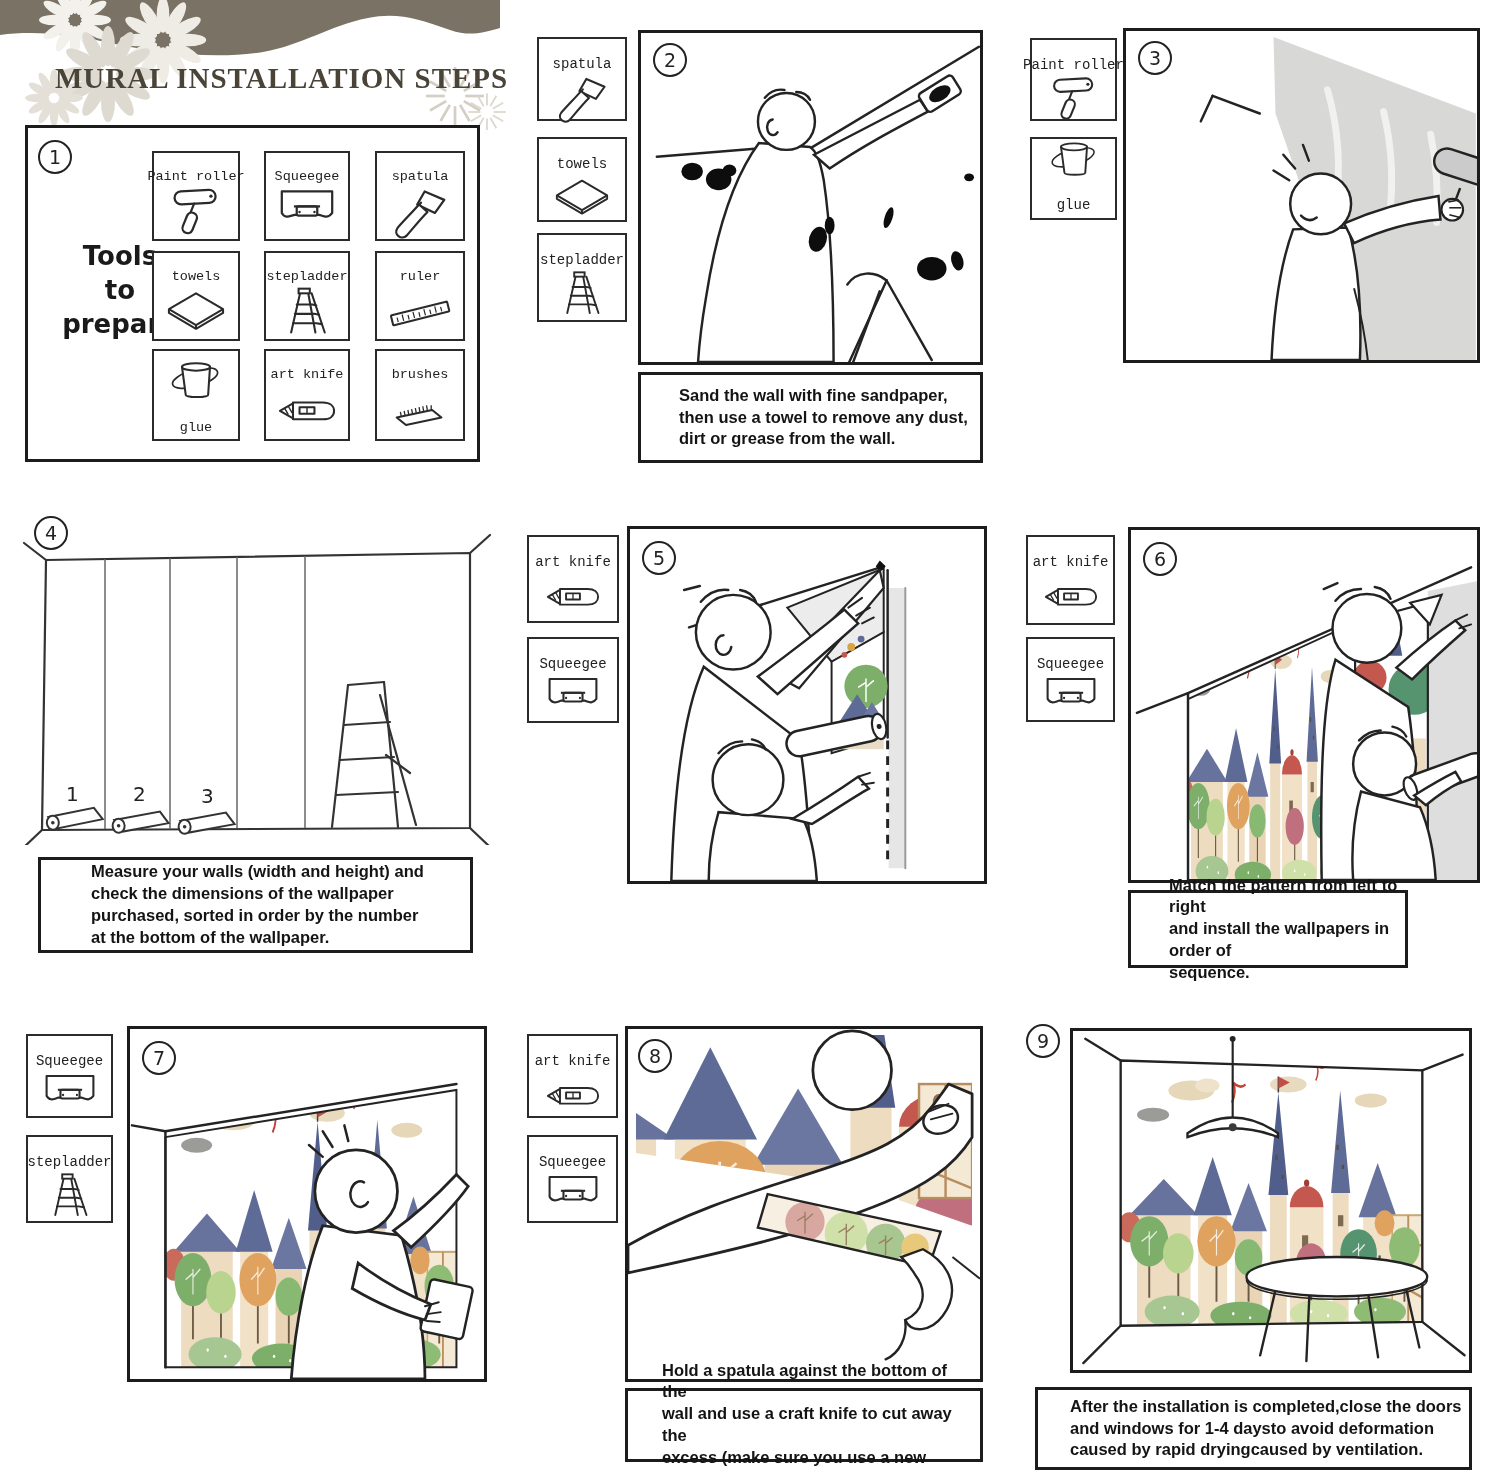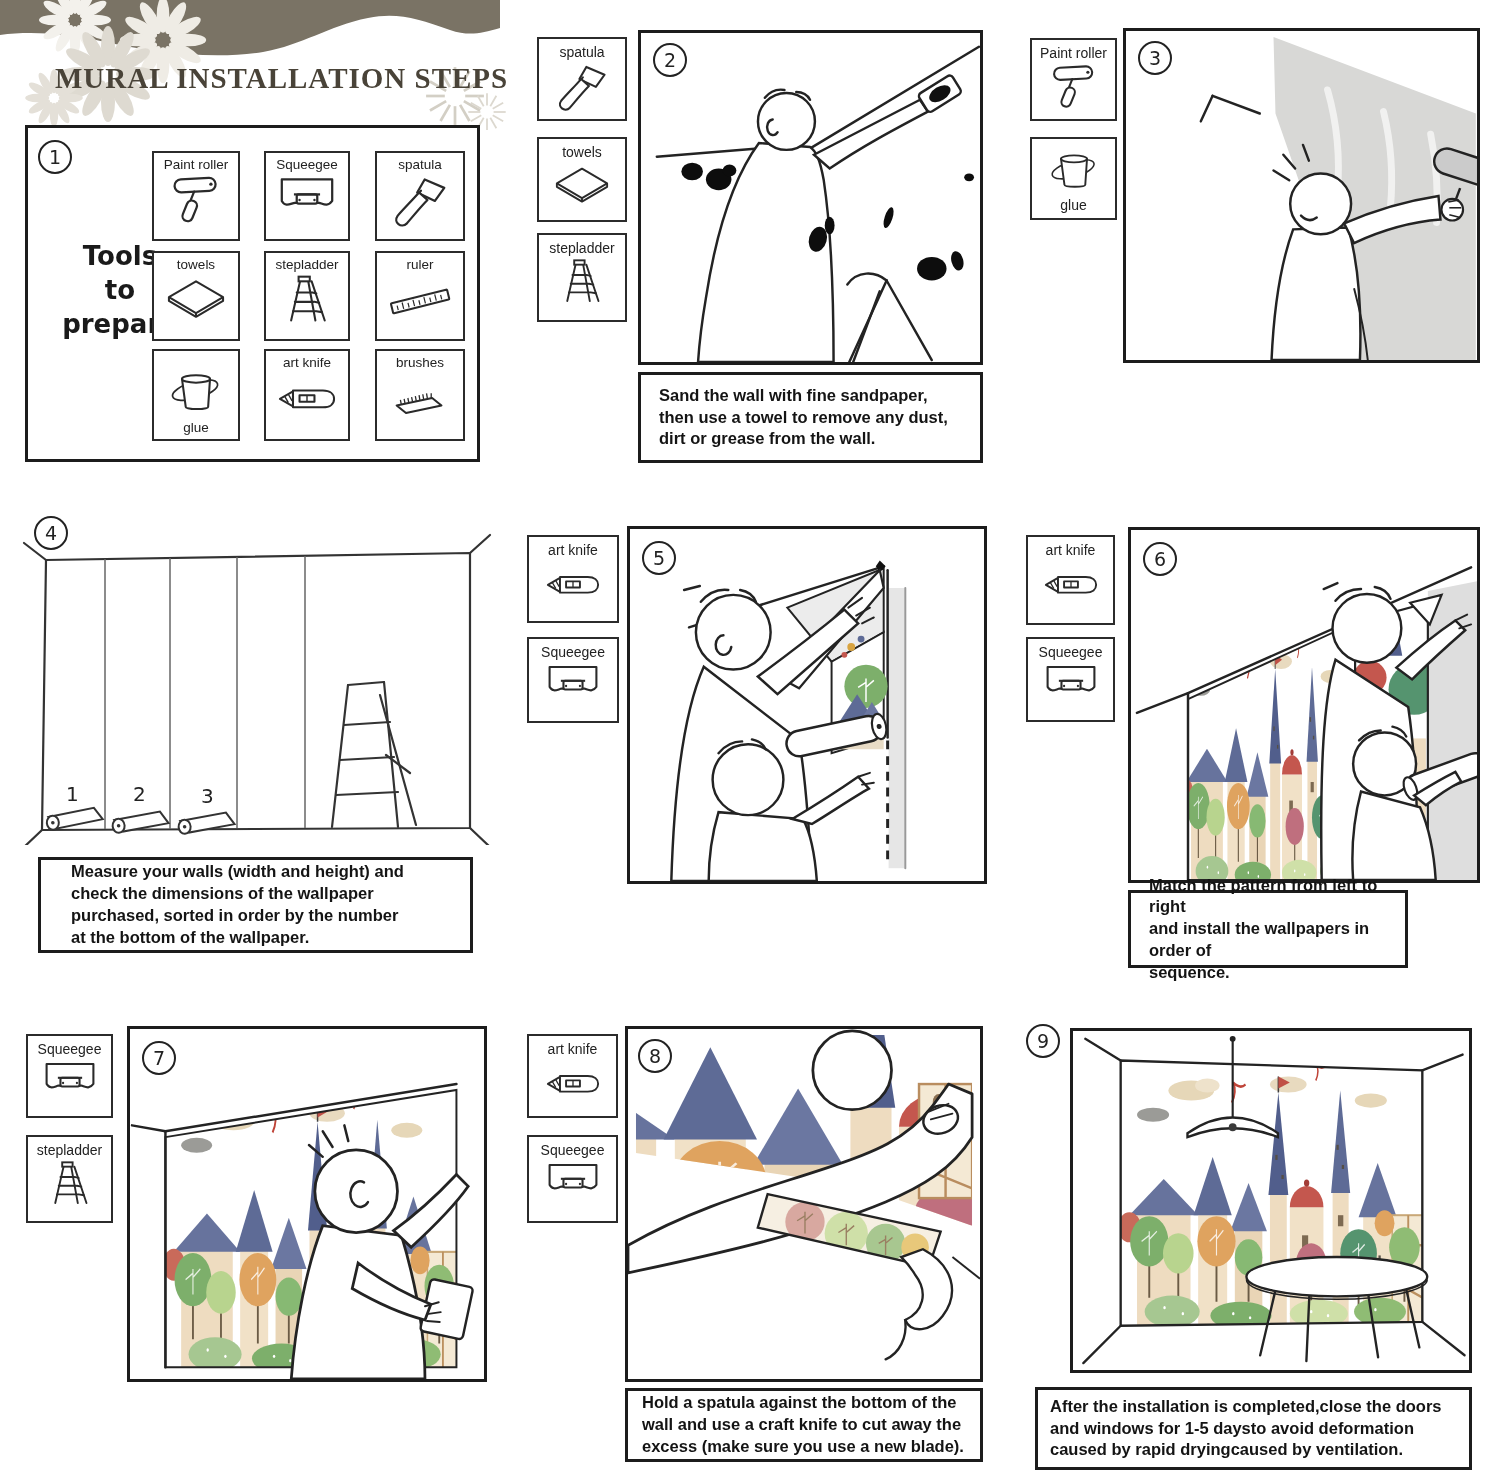--- a/index.html
+++ b/index.html
@@ -10,27 +10,27 @@
          font-family:"Liberation Serif",serif;font-weight:bold;font-size:29px;
          letter-spacing:1px;color:#494338;}
   .mainbox{position:absolute;border:3px solid #1c1c1c;background:#fff;box-sizing:border-box;}
   .ill{position:absolute;left:0;top:0;width:100%;height:100%;}
   .numcircle{position:absolute;width:30px;height:30px;border:2.5px solid #222;border-radius:50%;
              display:flex;align-items:center;justify-content:center;background:#fff;z-index:5;
              font-family:"DejaVu Sans",sans-serif;font-size:19px;color:#222;}
   .numfloat{position:absolute;z-index:6;}
   .cap{position:absolute;border:3px solid #1c1c1c;background:#fff;box-sizing:border-box;
        display:flex;align-items:center;
-       font-weight:700;font-size:16.5px;line-height:1.32;color:#141414;}
+       font-weight:700;font-size:16.5px;line-height:1.32;color:#141414;padding-left:20px;}
   .cap>div{white-space:pre-line;padding:4px 6px 4px 18px;}
   .toolbox{position:absolute;border:2px solid #2b2b2b;background:#fff;box-sizing:border-box;
            display:flex;flex-direction:column;align-items:center;}
   .toolbox.rev{flex-direction:column-reverse;}
-  .tlabel{font-family:Liberation Sans, sans-serif;font-size:14px;color:#222;padding:5px 0 0 0;
-          white-space:nowrap;}
+  .tlabel{font-family:Liberation Mono, monospace;font-size:14px;color:#222;padding:5px 0 0 0;
+          white-space:nowrap;margin-top:12px;}
   .toolbox.rev .tlabel{padding:0 0 5px 0;}
   .ticon{width:70px;height:52px;flex:0 0 auto;}
   .panel1{position:absolute;left:25px;top:125px;width:455px;height:337px;border:3px solid #1c1c1c;
           background:#fff;box-sizing:border-box;}
   .p1label{position:absolute;left:12px;top:112px;width:160px;text-align:center;
            font-family:"DejaVu Sans",sans-serif;font-weight:bold;font-size:26px;line-height:1.3;
            white-space:pre-line;color:#1a1a1a;}
   .card{position:absolute;border:2px solid #2b2b2b;background:#fff;box-sizing:border-box;
         width:88px;height:90px;display:flex;flex-direction:column;align-items:center;}
   .card.rev{flex-direction:column-reverse;}
@@ -750,17 +750,17 @@
             <path d="M300 268 L310 332"></path>
             <path d="M338 260 L352 322"></path>
         </g>
         <ellipse cx="268" cy="250" rx="92" ry="20" fill="#fff" stroke="#232323" stroke-width="2.4"></ellipse>
         <path d="M176 253 a92 20 0 0 0 184 0" fill="none" stroke="#232323" stroke-width="1.6"></path>
       </g>
     </svg>
   </div>
   <div class="cap" style="left:1035px;top:1387px;width:437px;height:83px">
     <div style="padding-left:12px">After the installation is completed,close the doors
-and windows for 1-5 daysto avoid deformation
+and windows for 1-4 daysto avoid deformation
 caused by rapid dryingcaused by ventilation.</div>
   </div>
 
 </div>
 
 </body></html>

